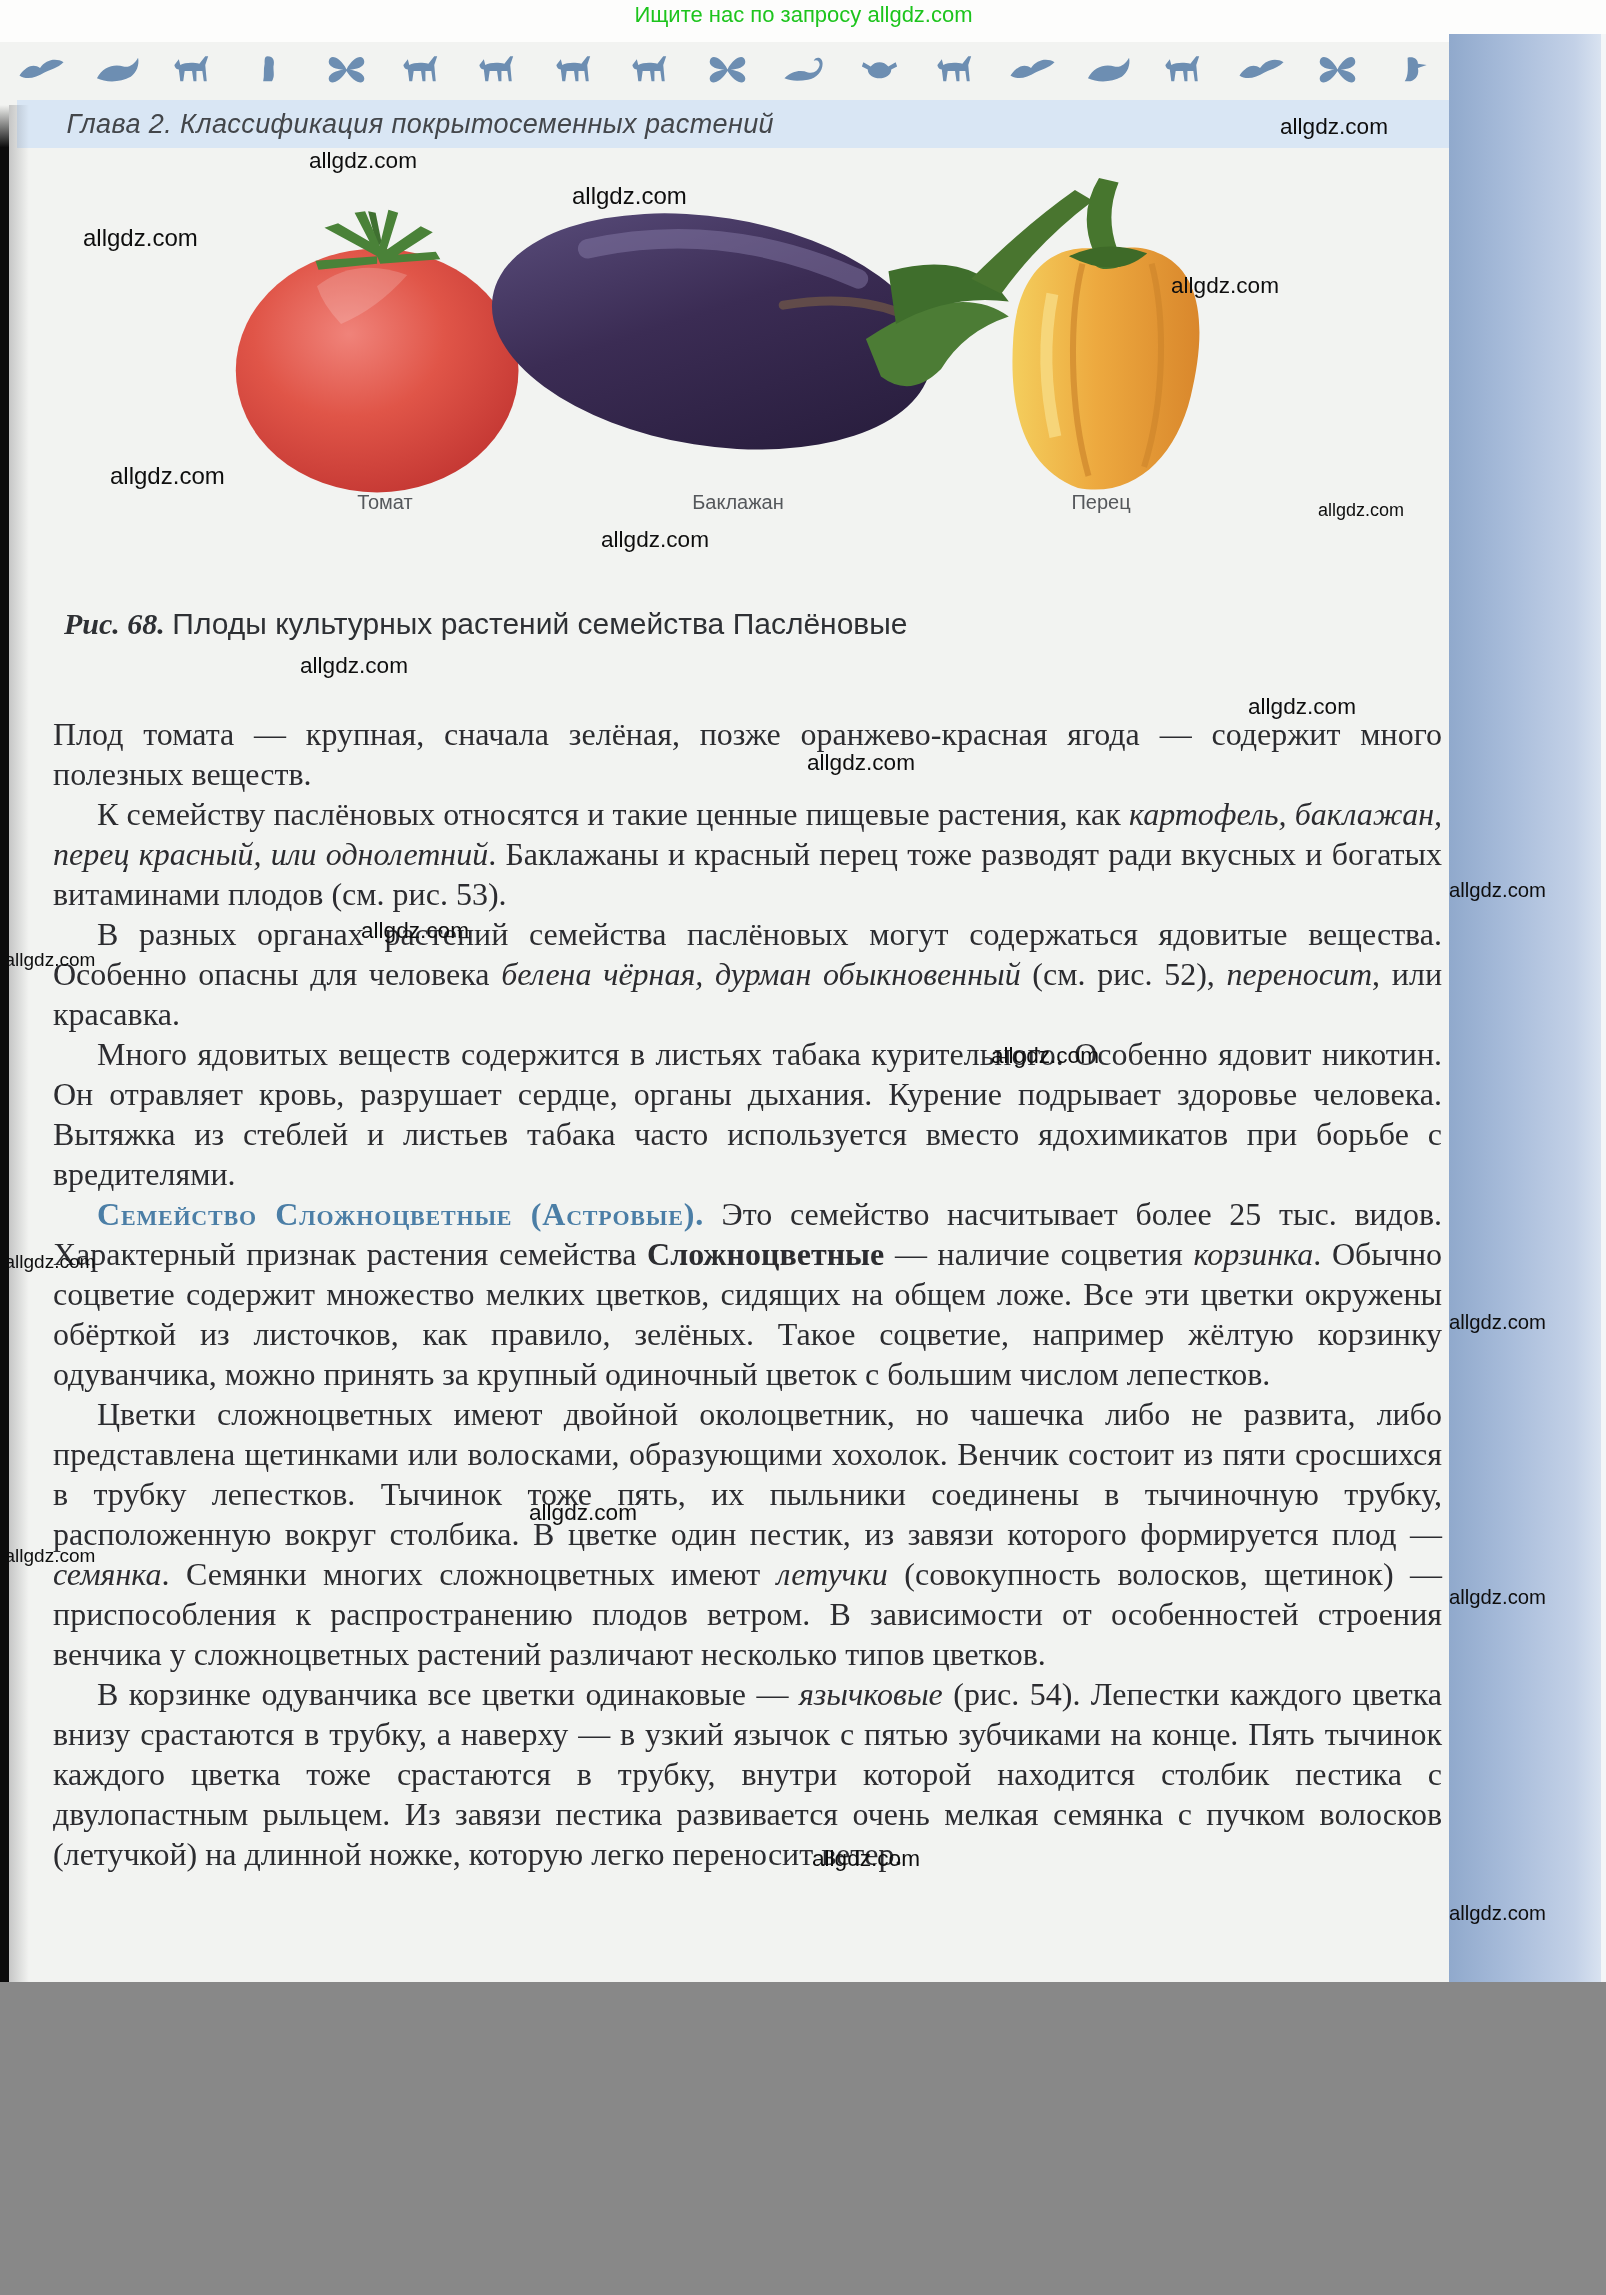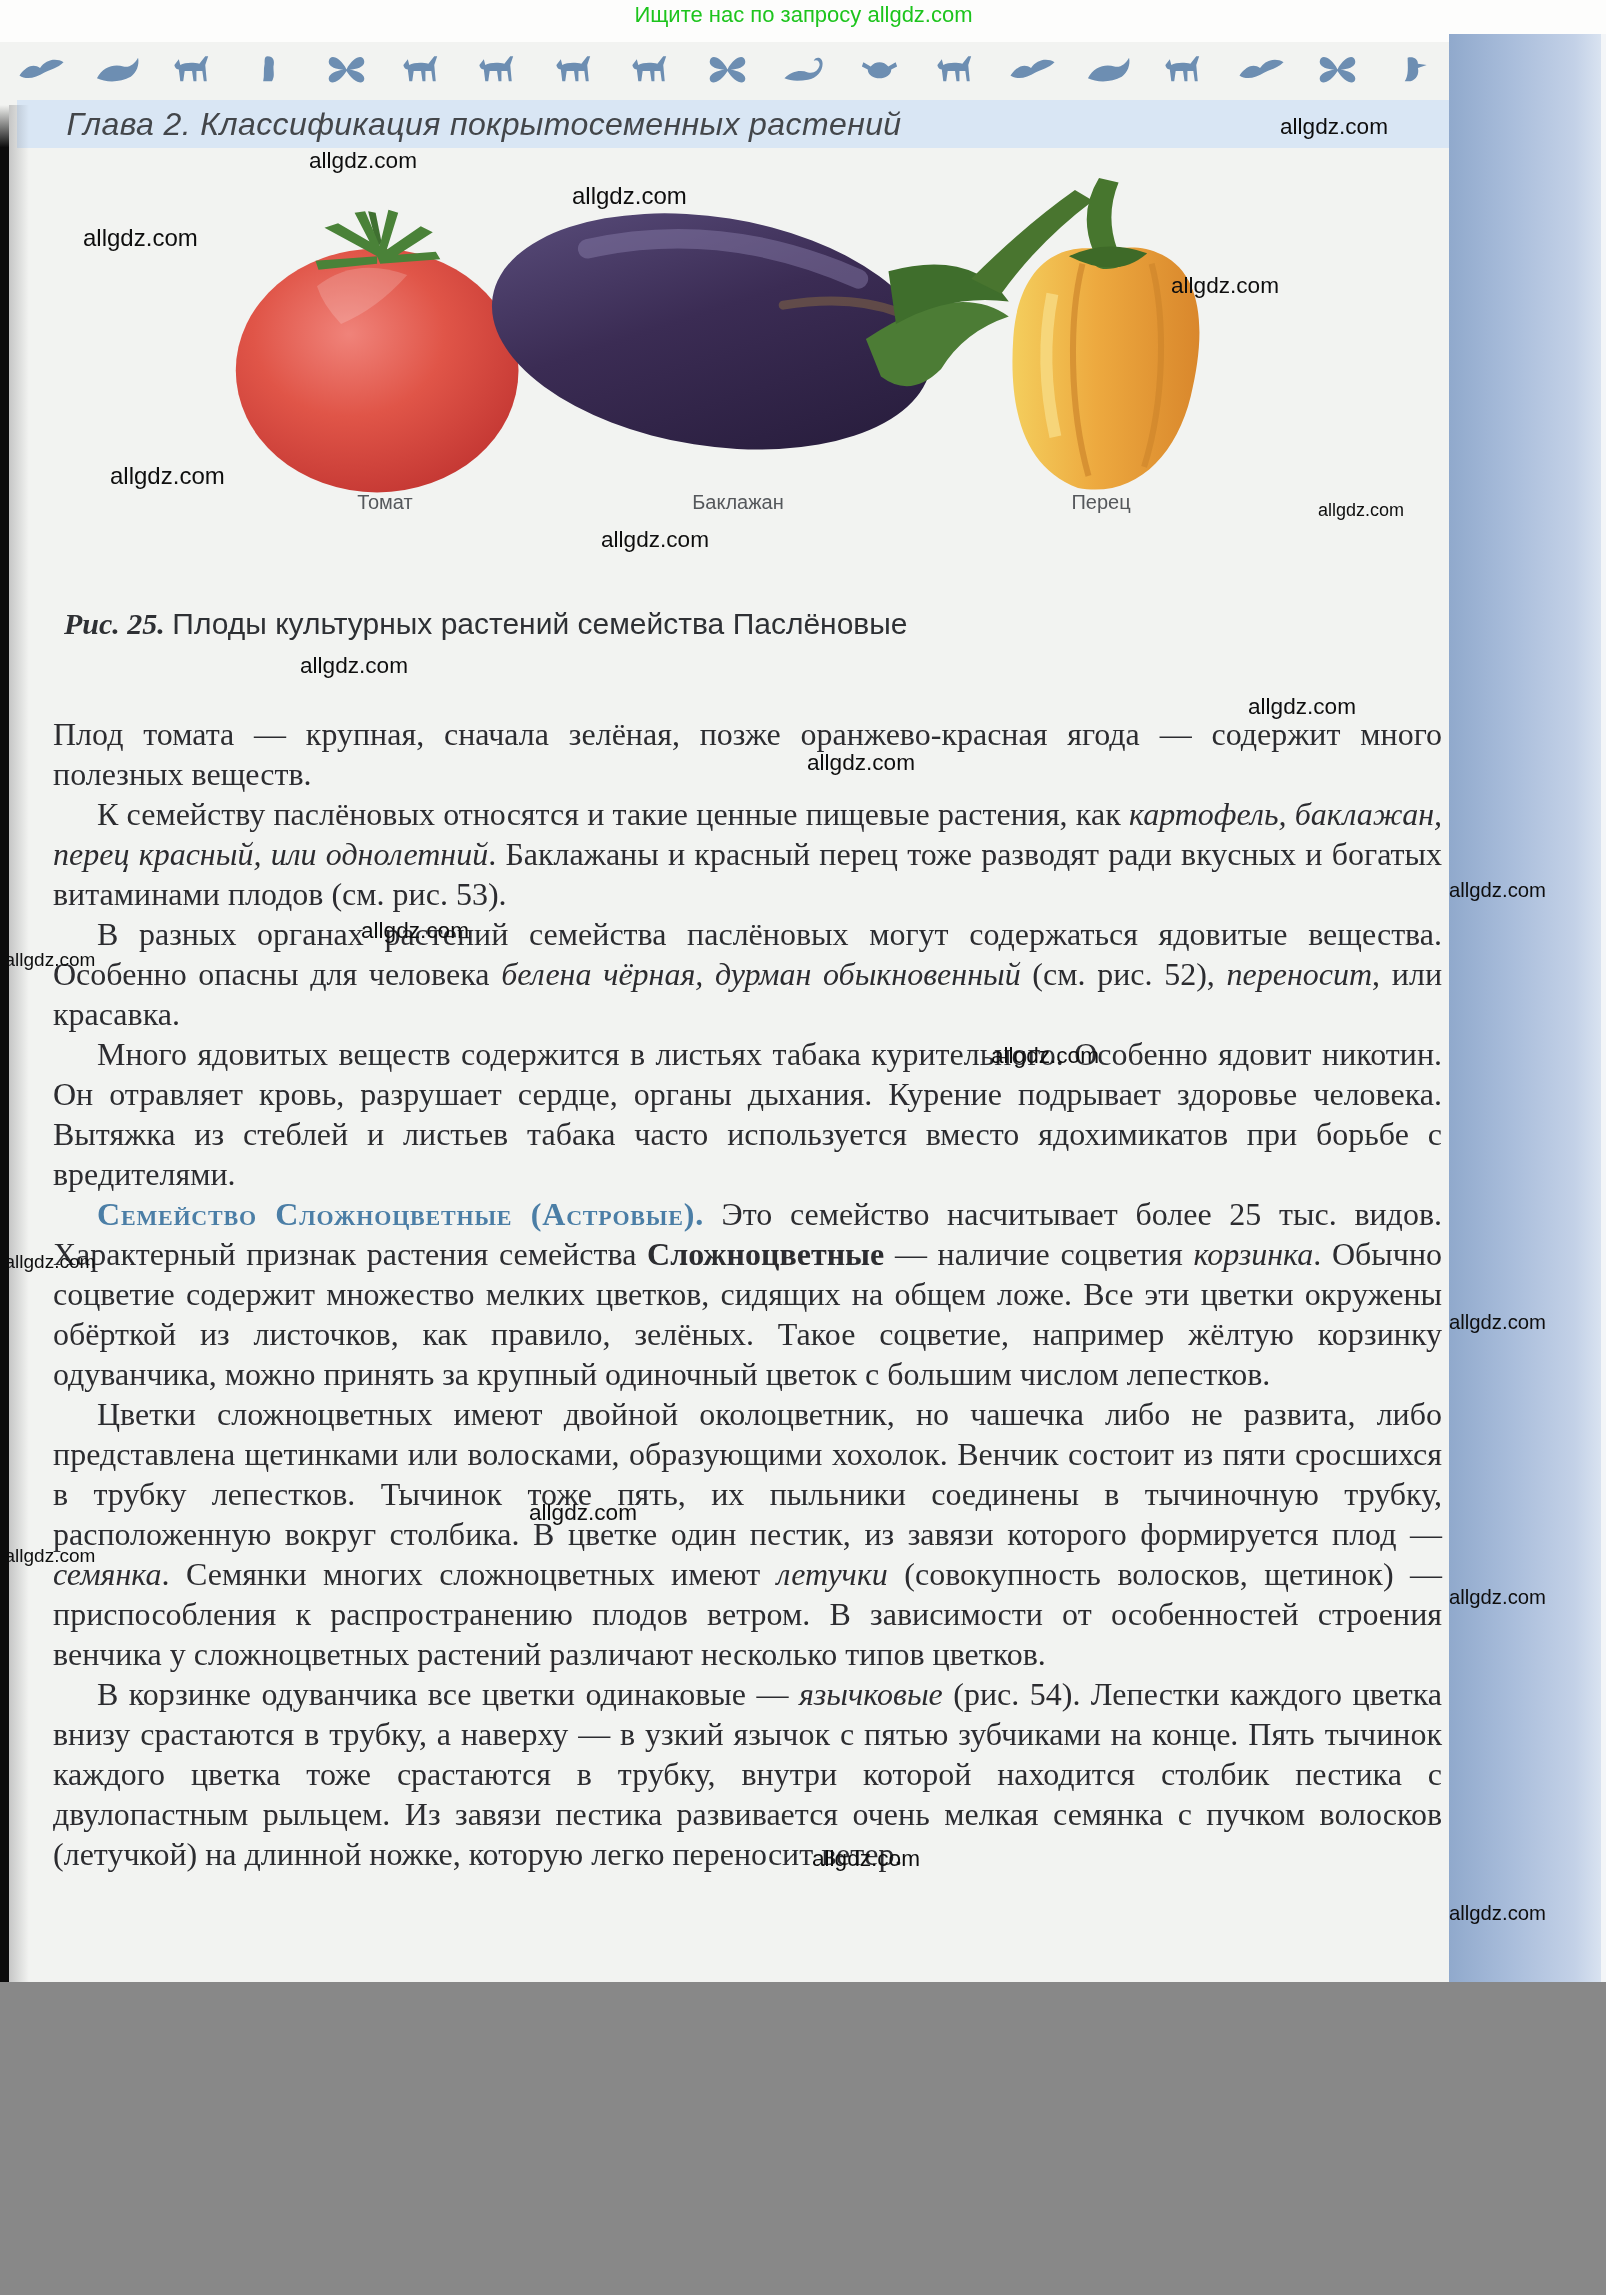--- a/index.html
+++ b/index.html
@@ -9,21 +9,21 @@
   .promo-top{position:absolute;left:0;top:1.5px;width:1607px;text-align:center;
              font-family:"Liberation Sans",sans-serif;font-size:22px;font-weight:500;}
   
   .frieze{position:absolute;left:18px;top:44px;width:1419px;height:50px;
           display:flex;justify-content:space-between;align-items:center;}
   .frieze svg{width:47px;height:39px;opacity:.92;}
   
   .chapter-band{position:absolute;left:16.6px;top:100px;width:1433px;height:48px;
                 background:#d9e6f4;display:flex;align-items:center;}
   .chapter-title{margin-left:50px;font-family:"Liberation Sans",sans-serif;font-style:italic;
-                 font-size:32px;color:#43464a;letter-spacing:0.4px;white-space:nowrap;}
+                 font-size:27px;color:#43464a;letter-spacing:0.4px;white-space:nowrap;}
   
   .fig-svg{position:absolute;left:0;top:151px;}
   .fig-label{position:absolute;top:491px;transform:translateX(-50%);
              font-family:"Liberation Sans",sans-serif;font-size:20px;color:#55585c;}
   .caption{position:absolute;left:64px;top:607px;font-size:30px;color:#2e3034;white-space:nowrap;}
   .cap-label{font-style:italic;font-weight:bold;font-family:"Liberation Serif",serif;}
   .cap-text{font-family:"Liberation Sans",sans-serif;margin-left:7.5px;}
   
   .text-flow{position:absolute;left:53px;top:714px;width:1389px;
              font-size:32px;line-height:40px;color:#2c2c30;text-align:justify;}
@@ -167,21 +167,21 @@
       <path d="M1452,132 q-20,-50 8,-96 l26,6 q-18,44 -2,88 q30,18 -4,26 q-34,6 -28,-24 Z" fill="#47762e"></path>
       <path d="M1420,140 q50,-24 104,-4 q-40,36 -104,4 Z" fill="#3e6a28"></path>
     </g>
   </svg>
 
   <span class="fig-label" style="left:385px">Томат</span>
   <span class="fig-label" style="left:738px">Баклажан</span>
   <span class="fig-label" style="left:1101px">Перец</span>
 
   <div class="caption">
-    <span class="cap-label">Рис. 25.</span><span class="cap-text">Плоды культурных растений семейства Паслёновые</span>
+    <span class="cap-label">Рис. 68.</span><span class="cap-text">Плоды культурных растений семейства Паслёновые</span>
   </div>
 
   <div class="text-flow" id="text-flow">
       <p class="body-par"><span>Плод томата — крупная, сначала зелёная, позже оранжево-красная ягода — содержит много полезных веществ.</span></p>
       <p class="body-par indent"><span>К семейству паслёновых относятся и такие ценные пищевые растения, как </span><span class="it">картофель, баклажан, перец красный, или однолетний</span><span>. Баклажаны и красный перец тоже разводят ради вкусных и богатых витаминами плодов (см. рис. 53).</span></p>
       <p class="body-par indent"><span>В разных органах растений семейства паслёновых могут содержаться ядовитые вещества. Особенно опасны для человека </span><span class="it">белена чёрная, дурман обыкновенный</span><span> (см. рис. 52), </span><span class="it">переносит</span><span>, или красавка.</span></p>
       <p class="body-par indent"><span>Много ядовитых веществ содержится в листьях табака курительного. Особенно ядовит никотин. Он отравляет кровь, разрушает сердце, органы дыхания. Курение подрывает здоровье человека. Вытяжка из стеблей и листьев табака часто используется вместо ядохимикатов при борьбе с вредителями.</span></p>
       <p class="body-par indent"><span class="fam-heading" style="color: rgb(75, 126, 166);">Семейство Сложноцветные (Астровые).</span><span> Это семейство насчитывает более 25 тыс. видов. Характерный признак растения семейства </span><span class="bd">Сложноцветные</span><span> — наличие соцветия </span><span class="it">корзинка</span><span>. Обычно соцветие содержит множество мелких цветков, сидящих на общем ложе. Все эти цветки окружены обёрткой из листочков, как правило, зелёных. Такое соцветие, например жёлтую корзинку одуванчика, можно принять за крупный одиночный цветок с большим числом лепестков.</span></p>
       <p class="body-par indent"><span>Цветки сложноцветных имеют двойной околоцветник, но чашечка либо не развита, либо представлена щетинками или волосками, образующими хохолок. Венчик состоит из пяти сросшихся в трубку лепестков. Тычинок тоже пять, их пыльники соединены в тычиночную трубку, расположенную вокруг столбика. В цветке один пестик, из завязи которого формируется плод — </span><span class="it">семянка</span><span>. Семянки многих сложноцветных имеют </span><span class="it">летучки</span><span> (совокупность волосков, щетинок) — приспособления к распространению плодов ветром. В зависимости от особенностей строения венчика у сложноцветных растений различают несколько типов цветков.</span></p>
       <p class="body-par indent"><span>В корзинке одуванчика все цветки одинаковые — </span><span class="it">язычковые</span><span> (рис. 54). Лепестки каждого цветка внизу срастаются в трубку, а наверху — в узкий язычок с пятью зубчиками на конце. Пять тычинок каждого цветка тоже срастаются в трубку, внутри которой находится столбик пестика с двулопастным рыльцем. Из завязи пестика развивается очень мелкая семянка с пучком волосков (летучкой) на длинной ножке, которую легко переносит ветер.</span></p>

